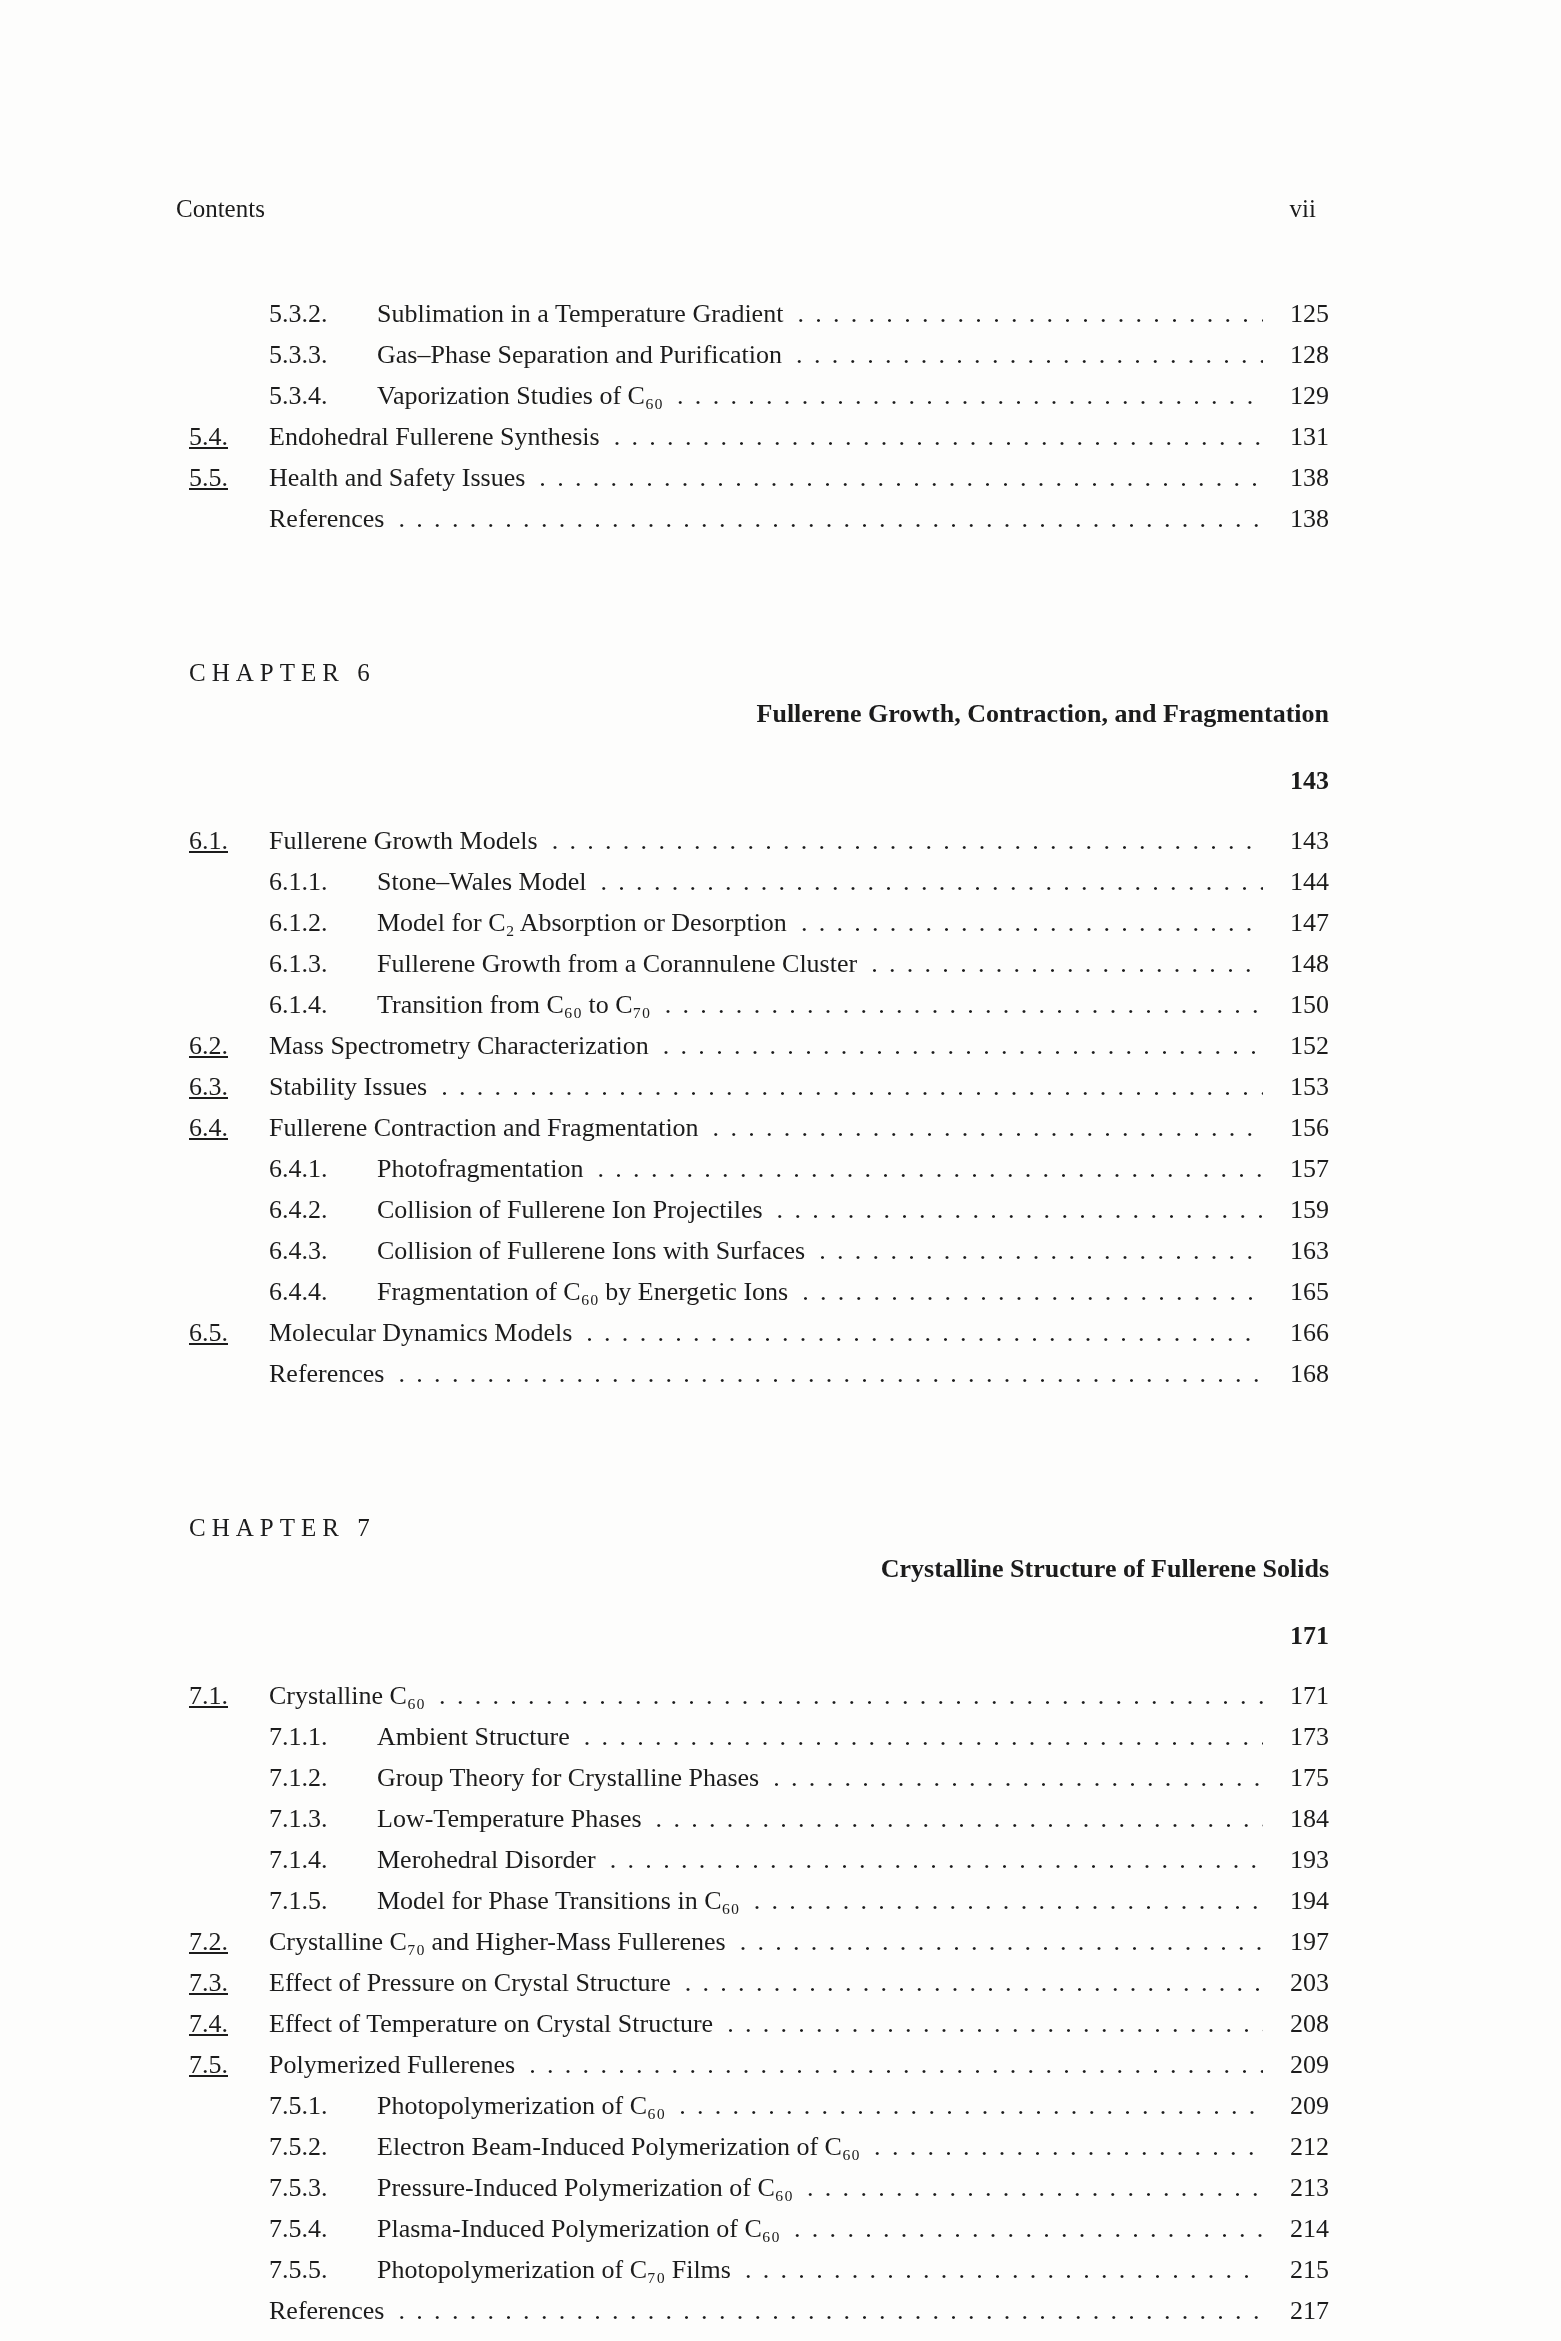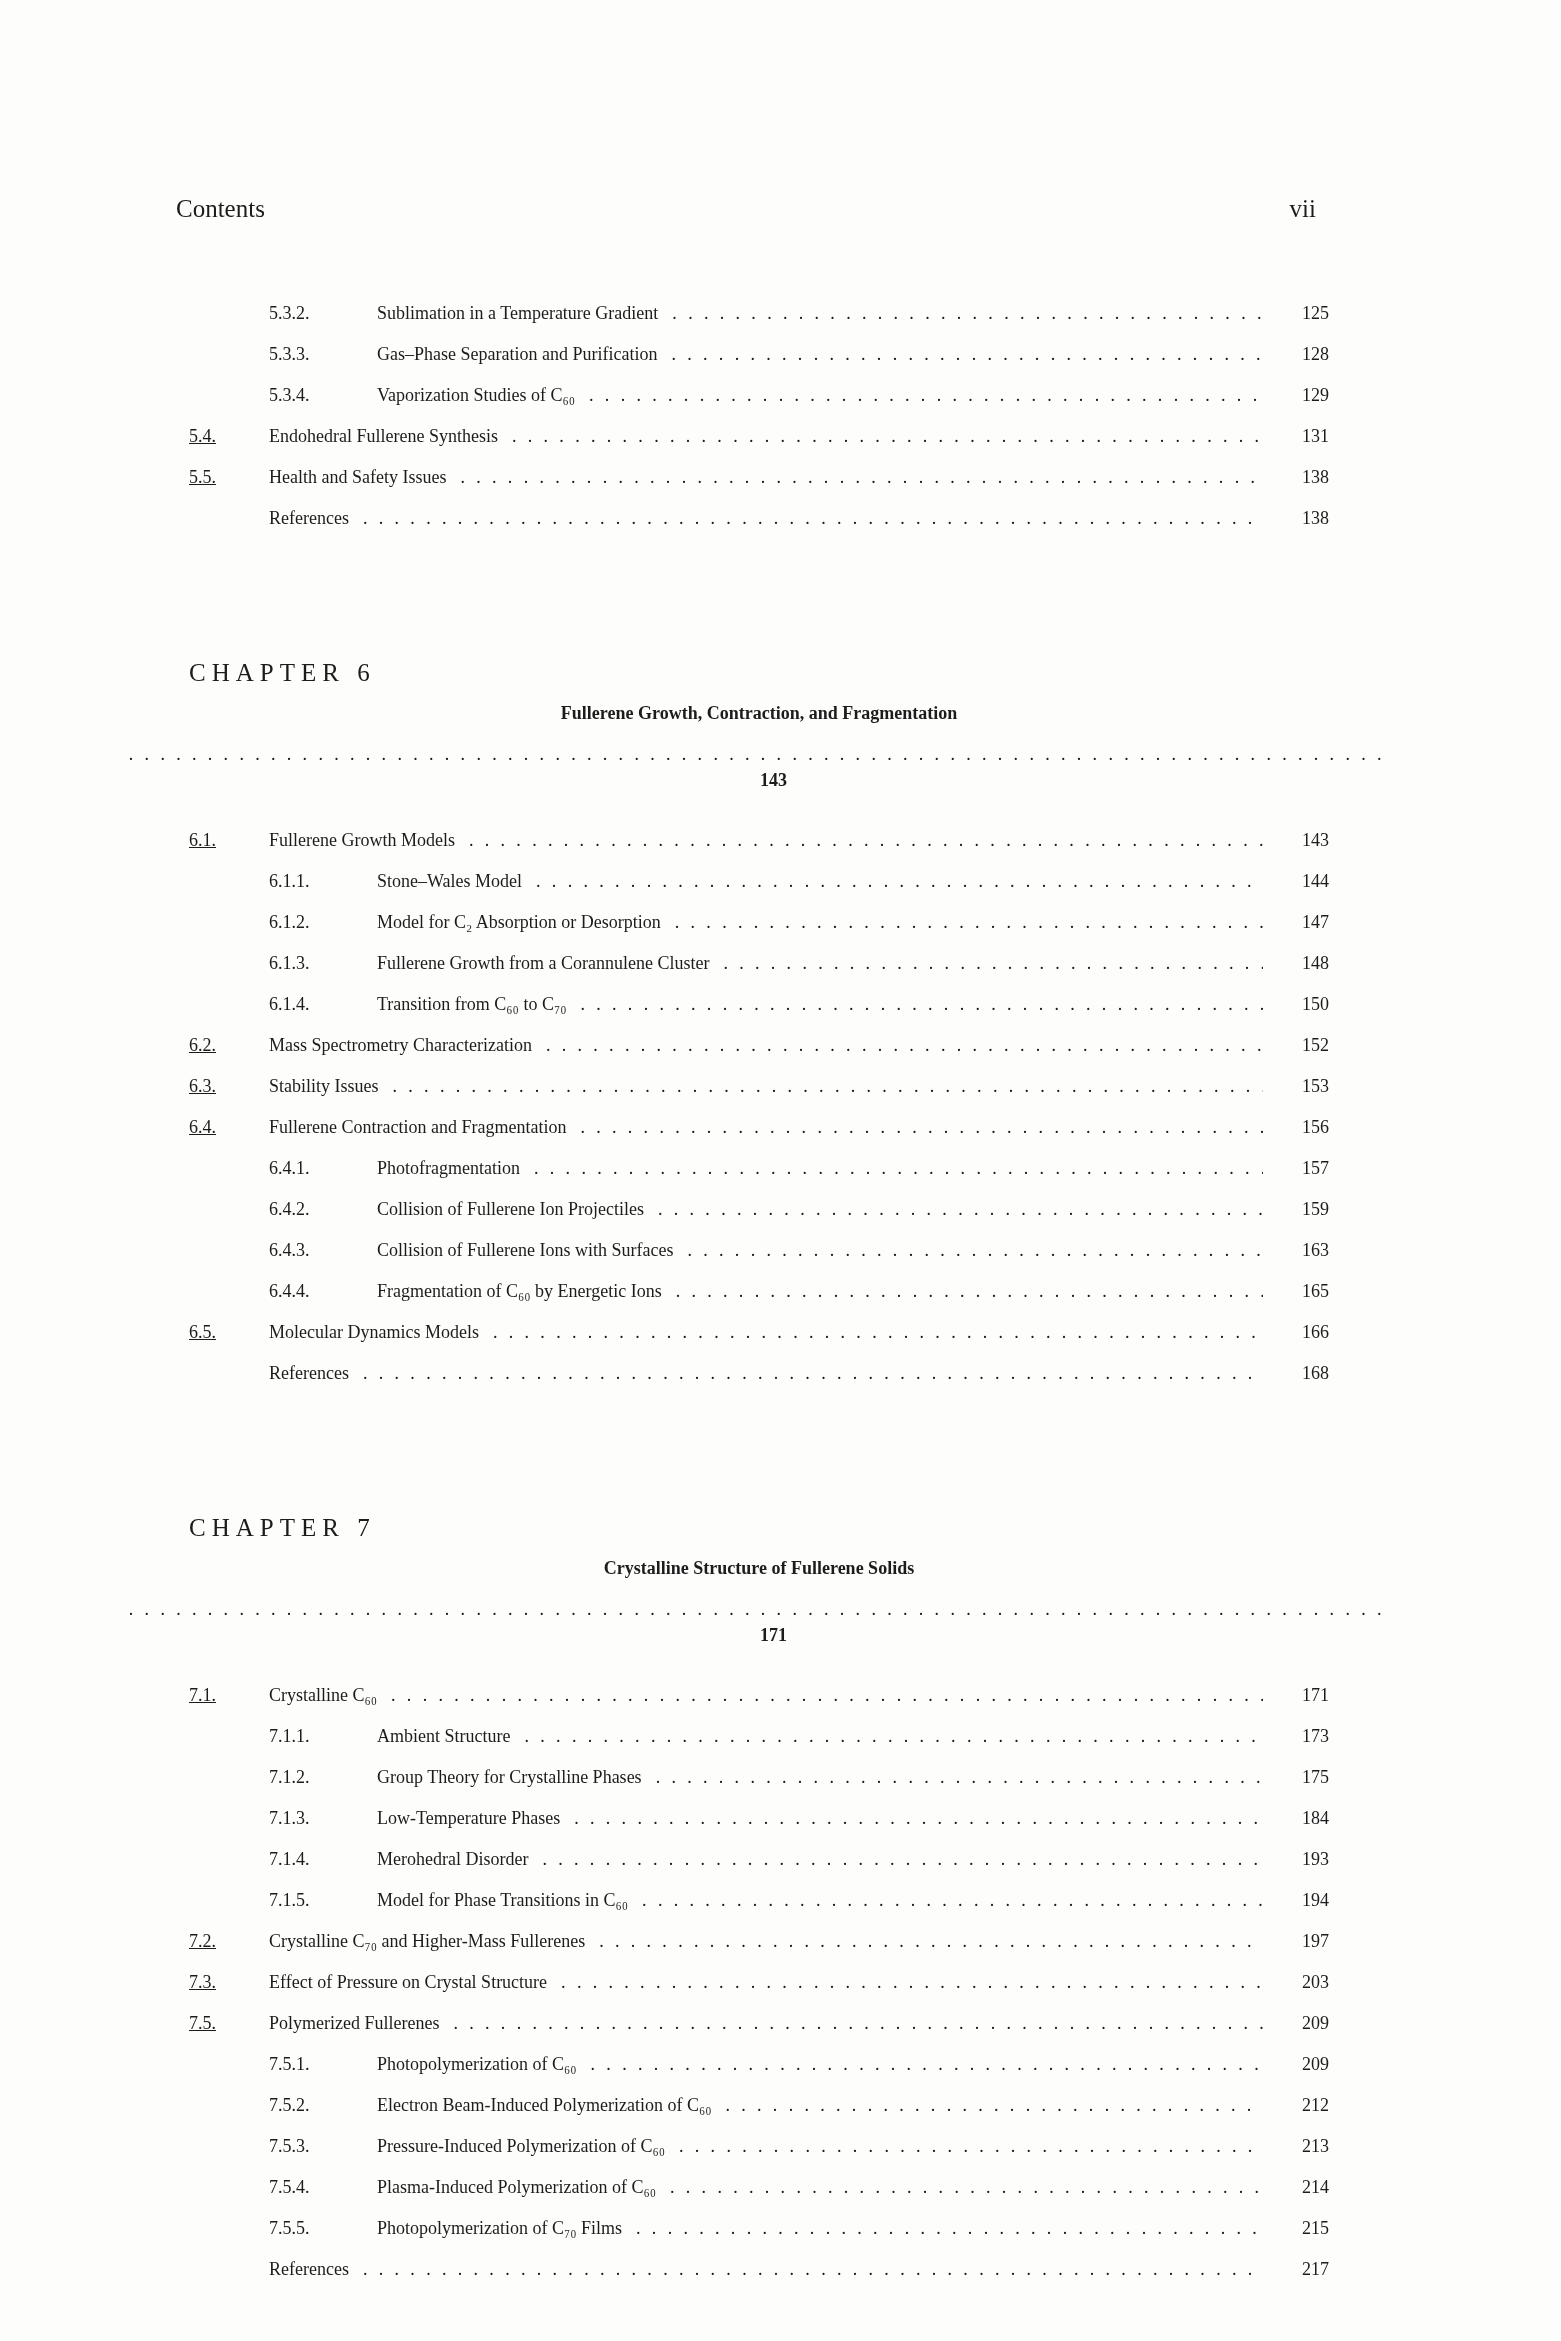--- a/index.html
+++ b/index.html
@@ -43,22 +43,22 @@
   .toc-section.chapter { margin-top: 113px; }
 
   .chapter-label {
     font-size: 25px;
     line-height: 41px;
     letter-spacing: 0.24em;
     margin-top: 15px;
   }
   .toc-row {
     display: flex;
-    align-items: center;
-    font-size: 18px;
+    align-items: flex-end;
+    font-size: 26px;
     line-height: 41px;
     white-space: nowrap;
   }
   .toc-row .num { flex: 0 0 auto; }
   .toc-row.lvl-1 .num { width: 80px; text-decoration: underline; }
   .toc-row.lvl-2 { padding-left: 80px; }
   .toc-row.lvl-2 .num { width: 108px; }
   .toc-row.lvl-ref { padding-left: 80px; }
 
   .toc-row .title { flex: 0 1 auto; }
@@ -269,20 +269,26 @@
           <span class="leader"></span>
           <span class="pg">197</span>
         </div>
         <div class="toc-row lvl-1">
           <span class="num">7.3.</span>
           <span class="title">Effect of Pressure on Crystal Structure</span>
           <span class="leader"></span>
           <span class="pg">203</span>
         </div>
         <div class="toc-row lvl-1">
+          <span class="num">7.4.</span>
+          <span class="title">Effect of Temperature on Crystal Structure</span>
+          <span class="leader"></span>
+          <span class="pg">208</span>
+        </div>
+        <div class="toc-row lvl-1">
           <span class="num">7.5.</span>
           <span class="title">Polymerized Fullerenes</span>
           <span class="leader"></span>
           <span class="pg">209</span>
         </div>
         <div class="toc-row lvl-2">
           <span class="num">7.5.1.</span>
           <span class="title">Photopolymerization of C₆₀</span>
           <span class="leader"></span>
           <span class="pg">209</span>

